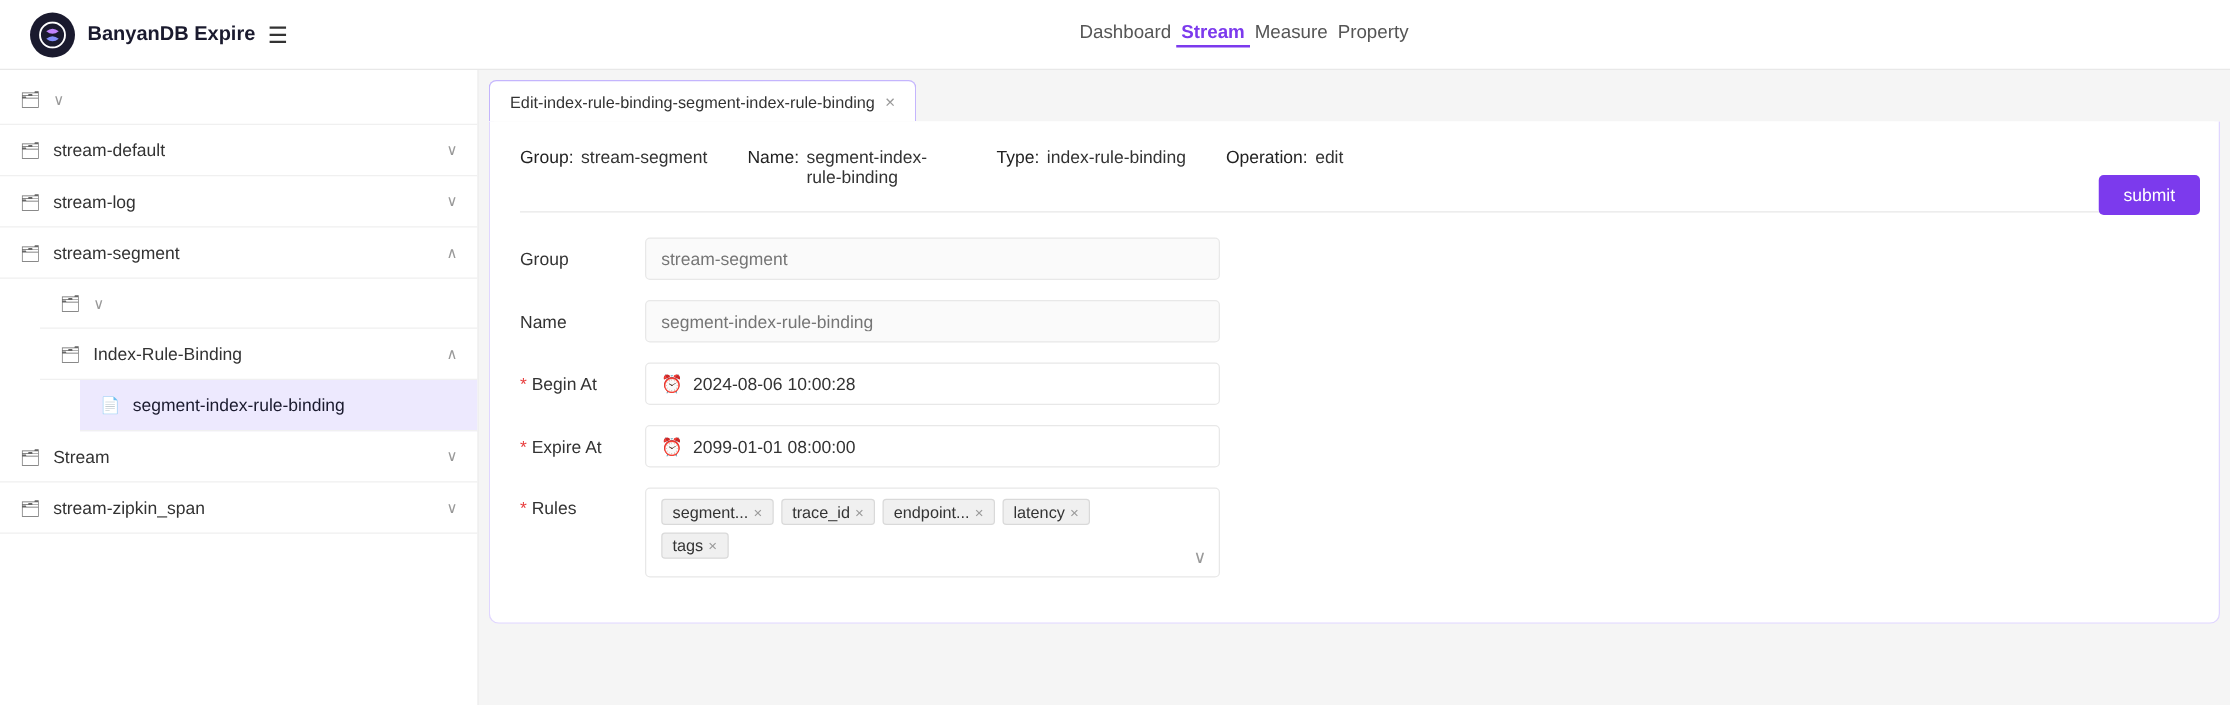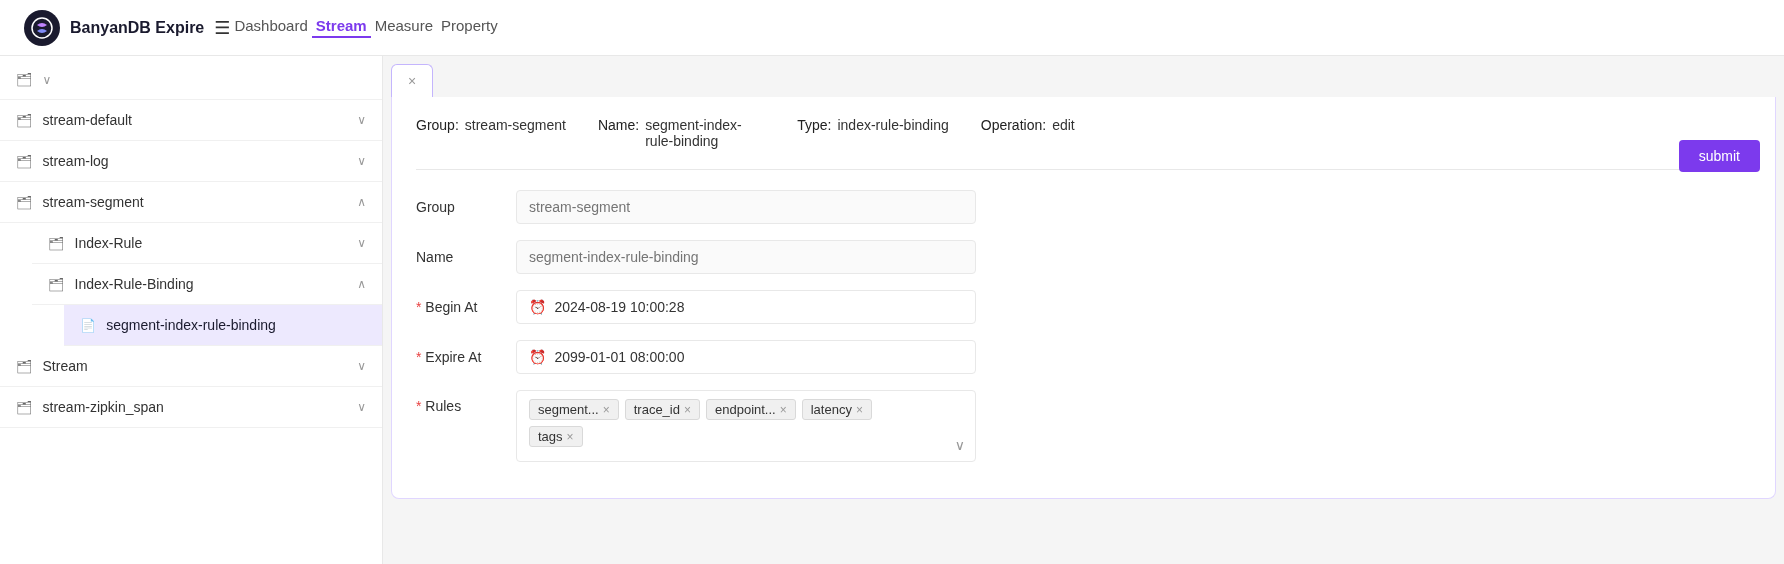--- a/index.html
+++ b/index.html
@@ -11,21 +11,21 @@
       border-bottom: 1px solid #e8e8e8; height: 56px; padding: 0 24px;
       position: relative; z-index: 10;
     }
     .logo-area { display: flex; align-items: center; gap: 10px; min-width: 200px; }
     .logo-circle {
       width: 36px; height: 36px; border-radius: 50%; background: #1a1a2e;
       display: flex; align-items: center; justify-content: center; color: #fff; font-size: 11px;
     }
     .logo-text { font-weight: 600; font-size: 16px; color: #1a1a2e; }
     .menu-icon { font-size: 18px; color: #333; cursor: pointer; }
-    .nav-center { flex: 1; display: flex; }
+    .nav-center { flex: 1; display: flex; justify-content: center; }
     .nav-item { font-size: 15px; color: #555; cursor: pointer; padding: 0 4px; text-decoration: none; }
     .nav-item.active { color: #7c3aed; font-weight: 600; border-bottom: 2px solid #7c3aed; padding-bottom: 2px; }
 
     
     .main-layout { display: flex; height: calc(564px - 56px); }
 
     
     .sidebar {
       width: 383px; min-width: 383px; background: #fff;
       border-right: 1px solid #e8e8e8; overflow-y: auto;
@@ -165,21 +165,20 @@
 
     <div class="sidebar-item">
       <span class="sidebar-icon">🗂</span>
       <span class="sidebar-label">stream-segment</span>
       <span class="sidebar-chevron">∧</span>
     </div>
 
     <div class="sidebar-sub">
       <div class="sidebar-item">
         <span class="sidebar-icon">🗂</span>
-        <span class="sidebar-label">Index-Rule</span>
         <span class="sidebar-chevron">∨</span>
       </div>
 
       <div class="sidebar-item">
         <span class="sidebar-icon">🗂</span>
         <span class="sidebar-label">Index-Rule-Binding</span>
         <span class="sidebar-chevron">∧</span>
       </div>
 
       <div class="sidebar-sub2">
@@ -201,20 +200,21 @@
       <span class="sidebar-label">stream-zipkin_span</span>
       <span class="sidebar-chevron">∨</span>
     </div>
   </div>
 
   <div class="content-area">
     <div class="content-wrapper">
 
       <div class="tab-bar">
         <div class="tab active">
+          <span>Edit-index-rule-binding-segment-index-rule-binding</span>
           <span class="tab-close">×</span>
         </div>
       </div>
 
       <button class="submit-btn">submit</button>
 
       <div class="form-panel">
 
         <div class="info-row">
           <div class="info-item">
@@ -244,21 +244,21 @@
           <span class="form-field-label">Name</span>
           <input class="form-input" type="text" placeholder="segment-index-rule-binding" value="" style="">
         </div>
 
         <div class="form-row">
           <span class="form-field-label">
             <span style="color:#e84040;">*</span> Begin At
           </span>
           <div class="datetime-input">
             <span class="datetime-icon">⏰</span>
-            <span>2024-08-19 10:00:28</span>
+            <span>2024-08-06 10:00:28</span>
           </div>
         </div>
 
         <div class="form-row">
           <span class="form-field-label">
             <span style="color:#e84040;">*</span> Expire At
           </span>
           <div class="datetime-input">
             <span class="datetime-icon">⏰</span>
             <span>2099-01-01 08:00:00</span>

